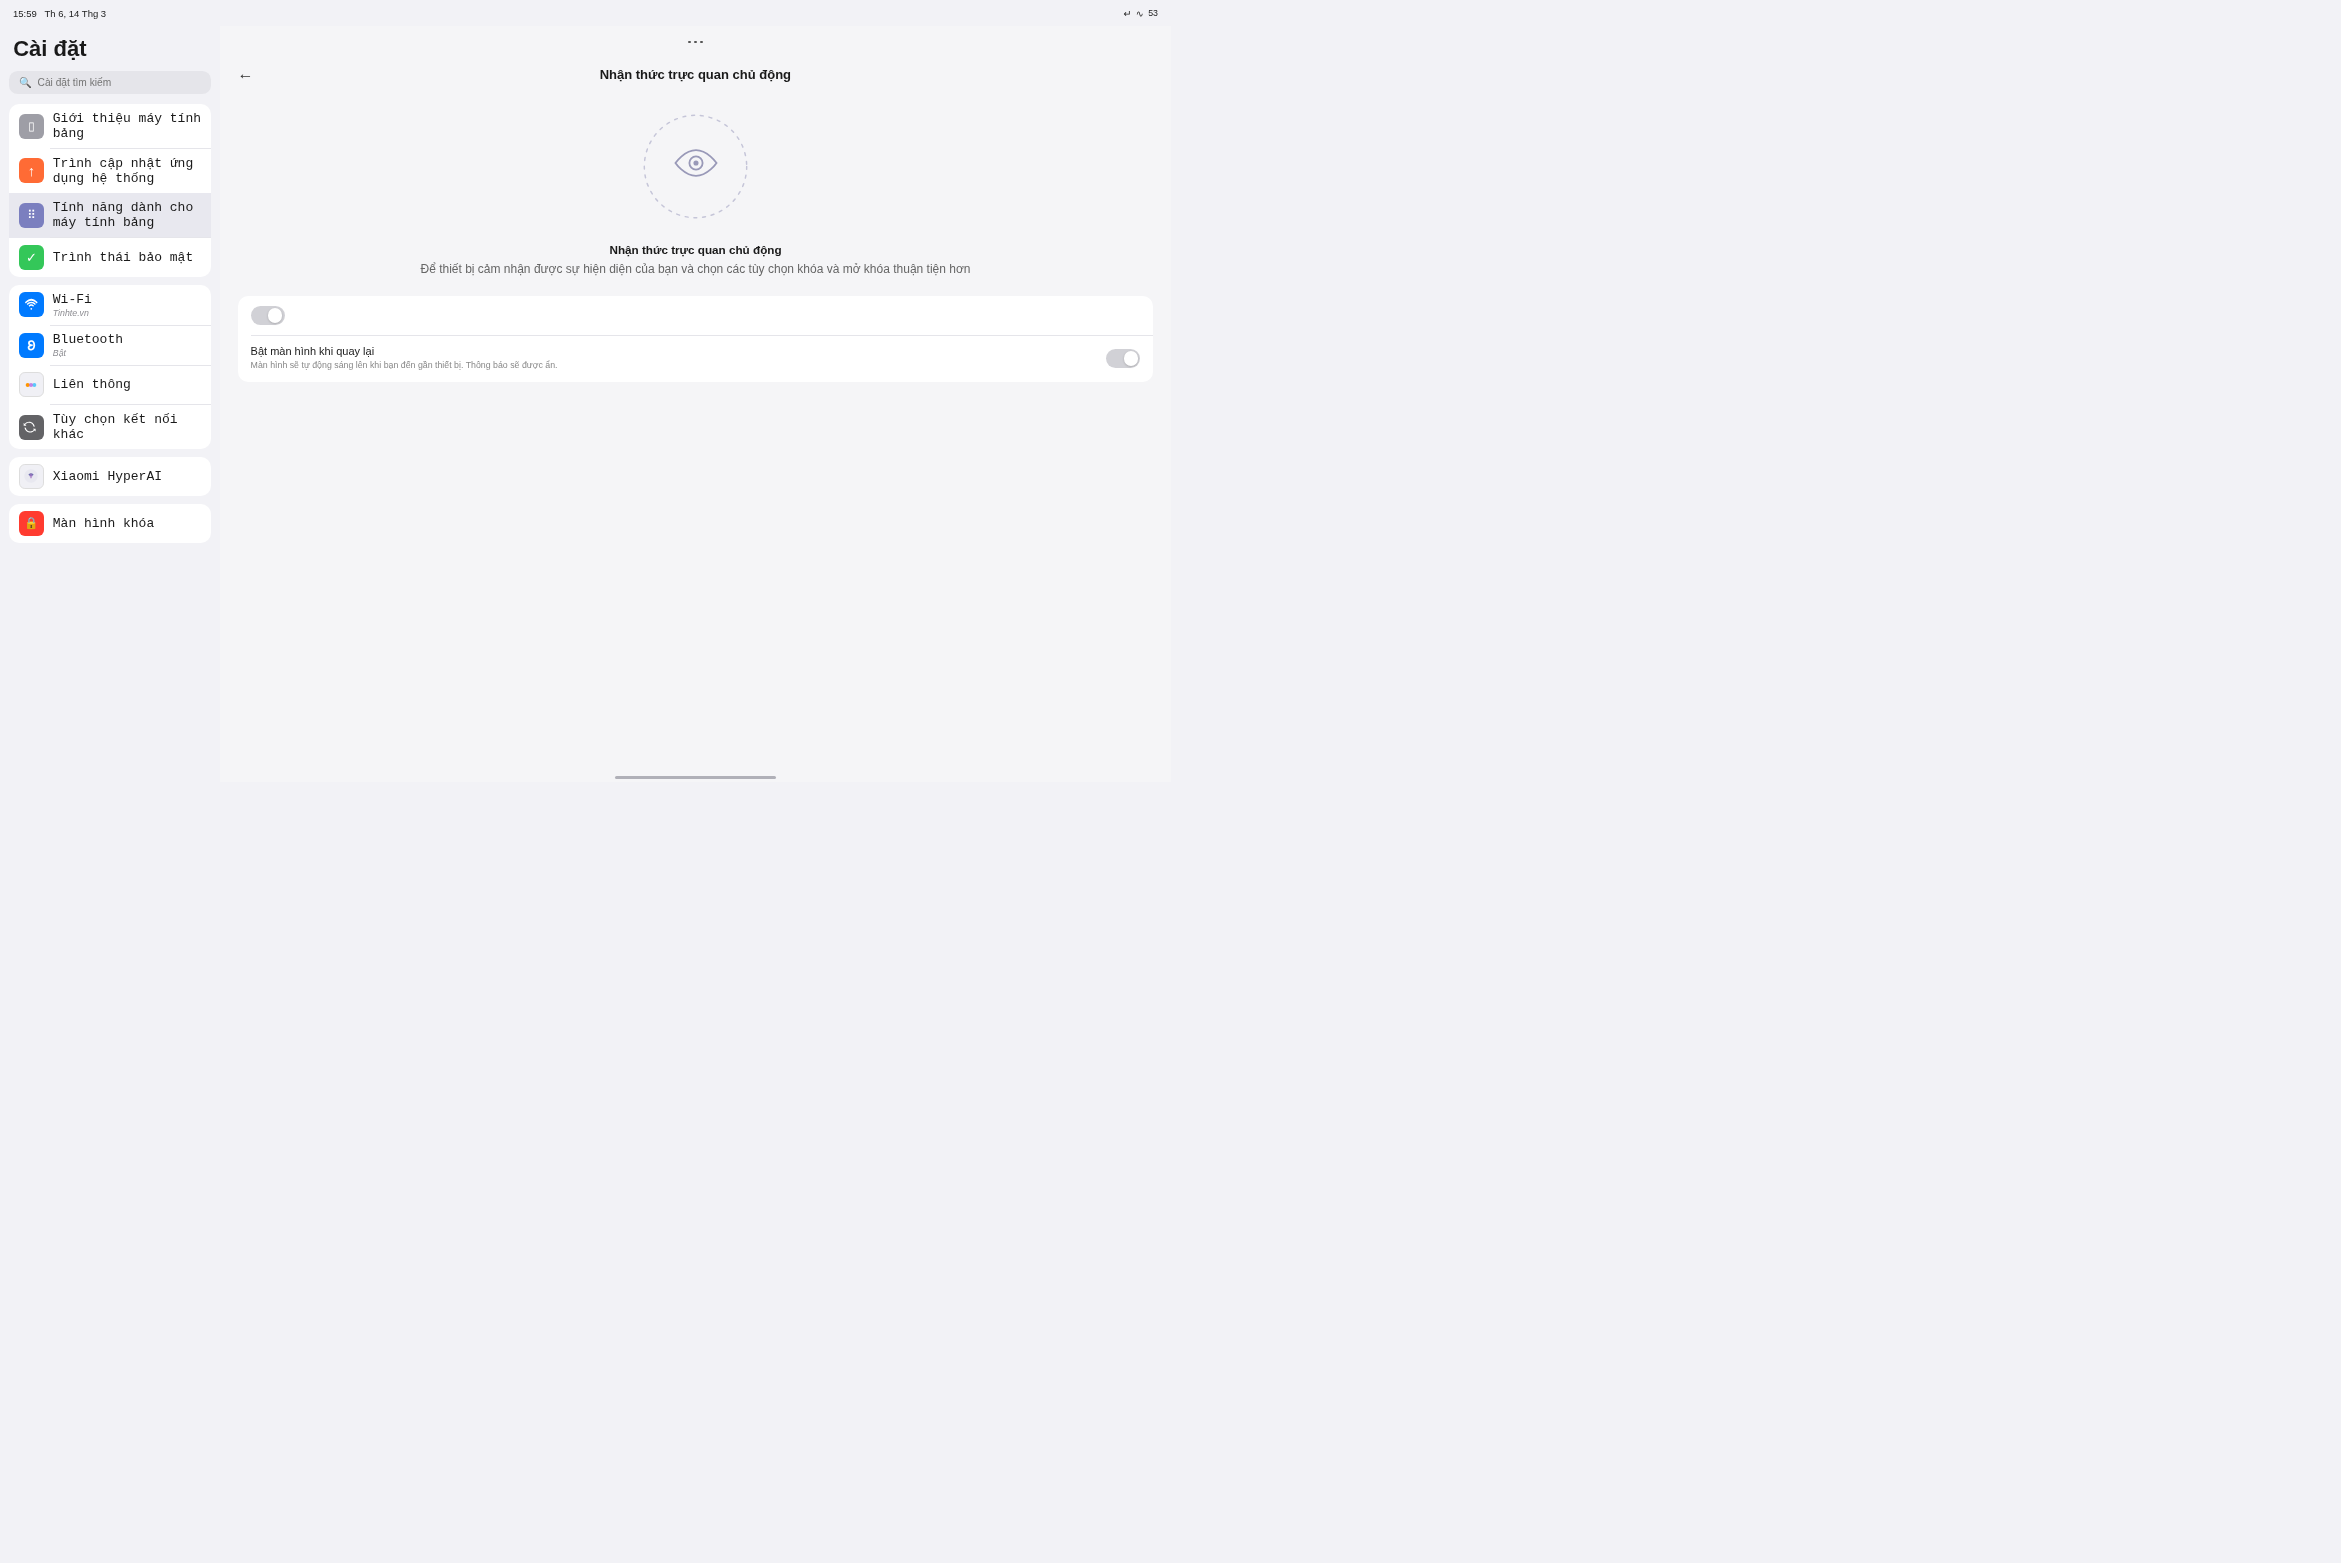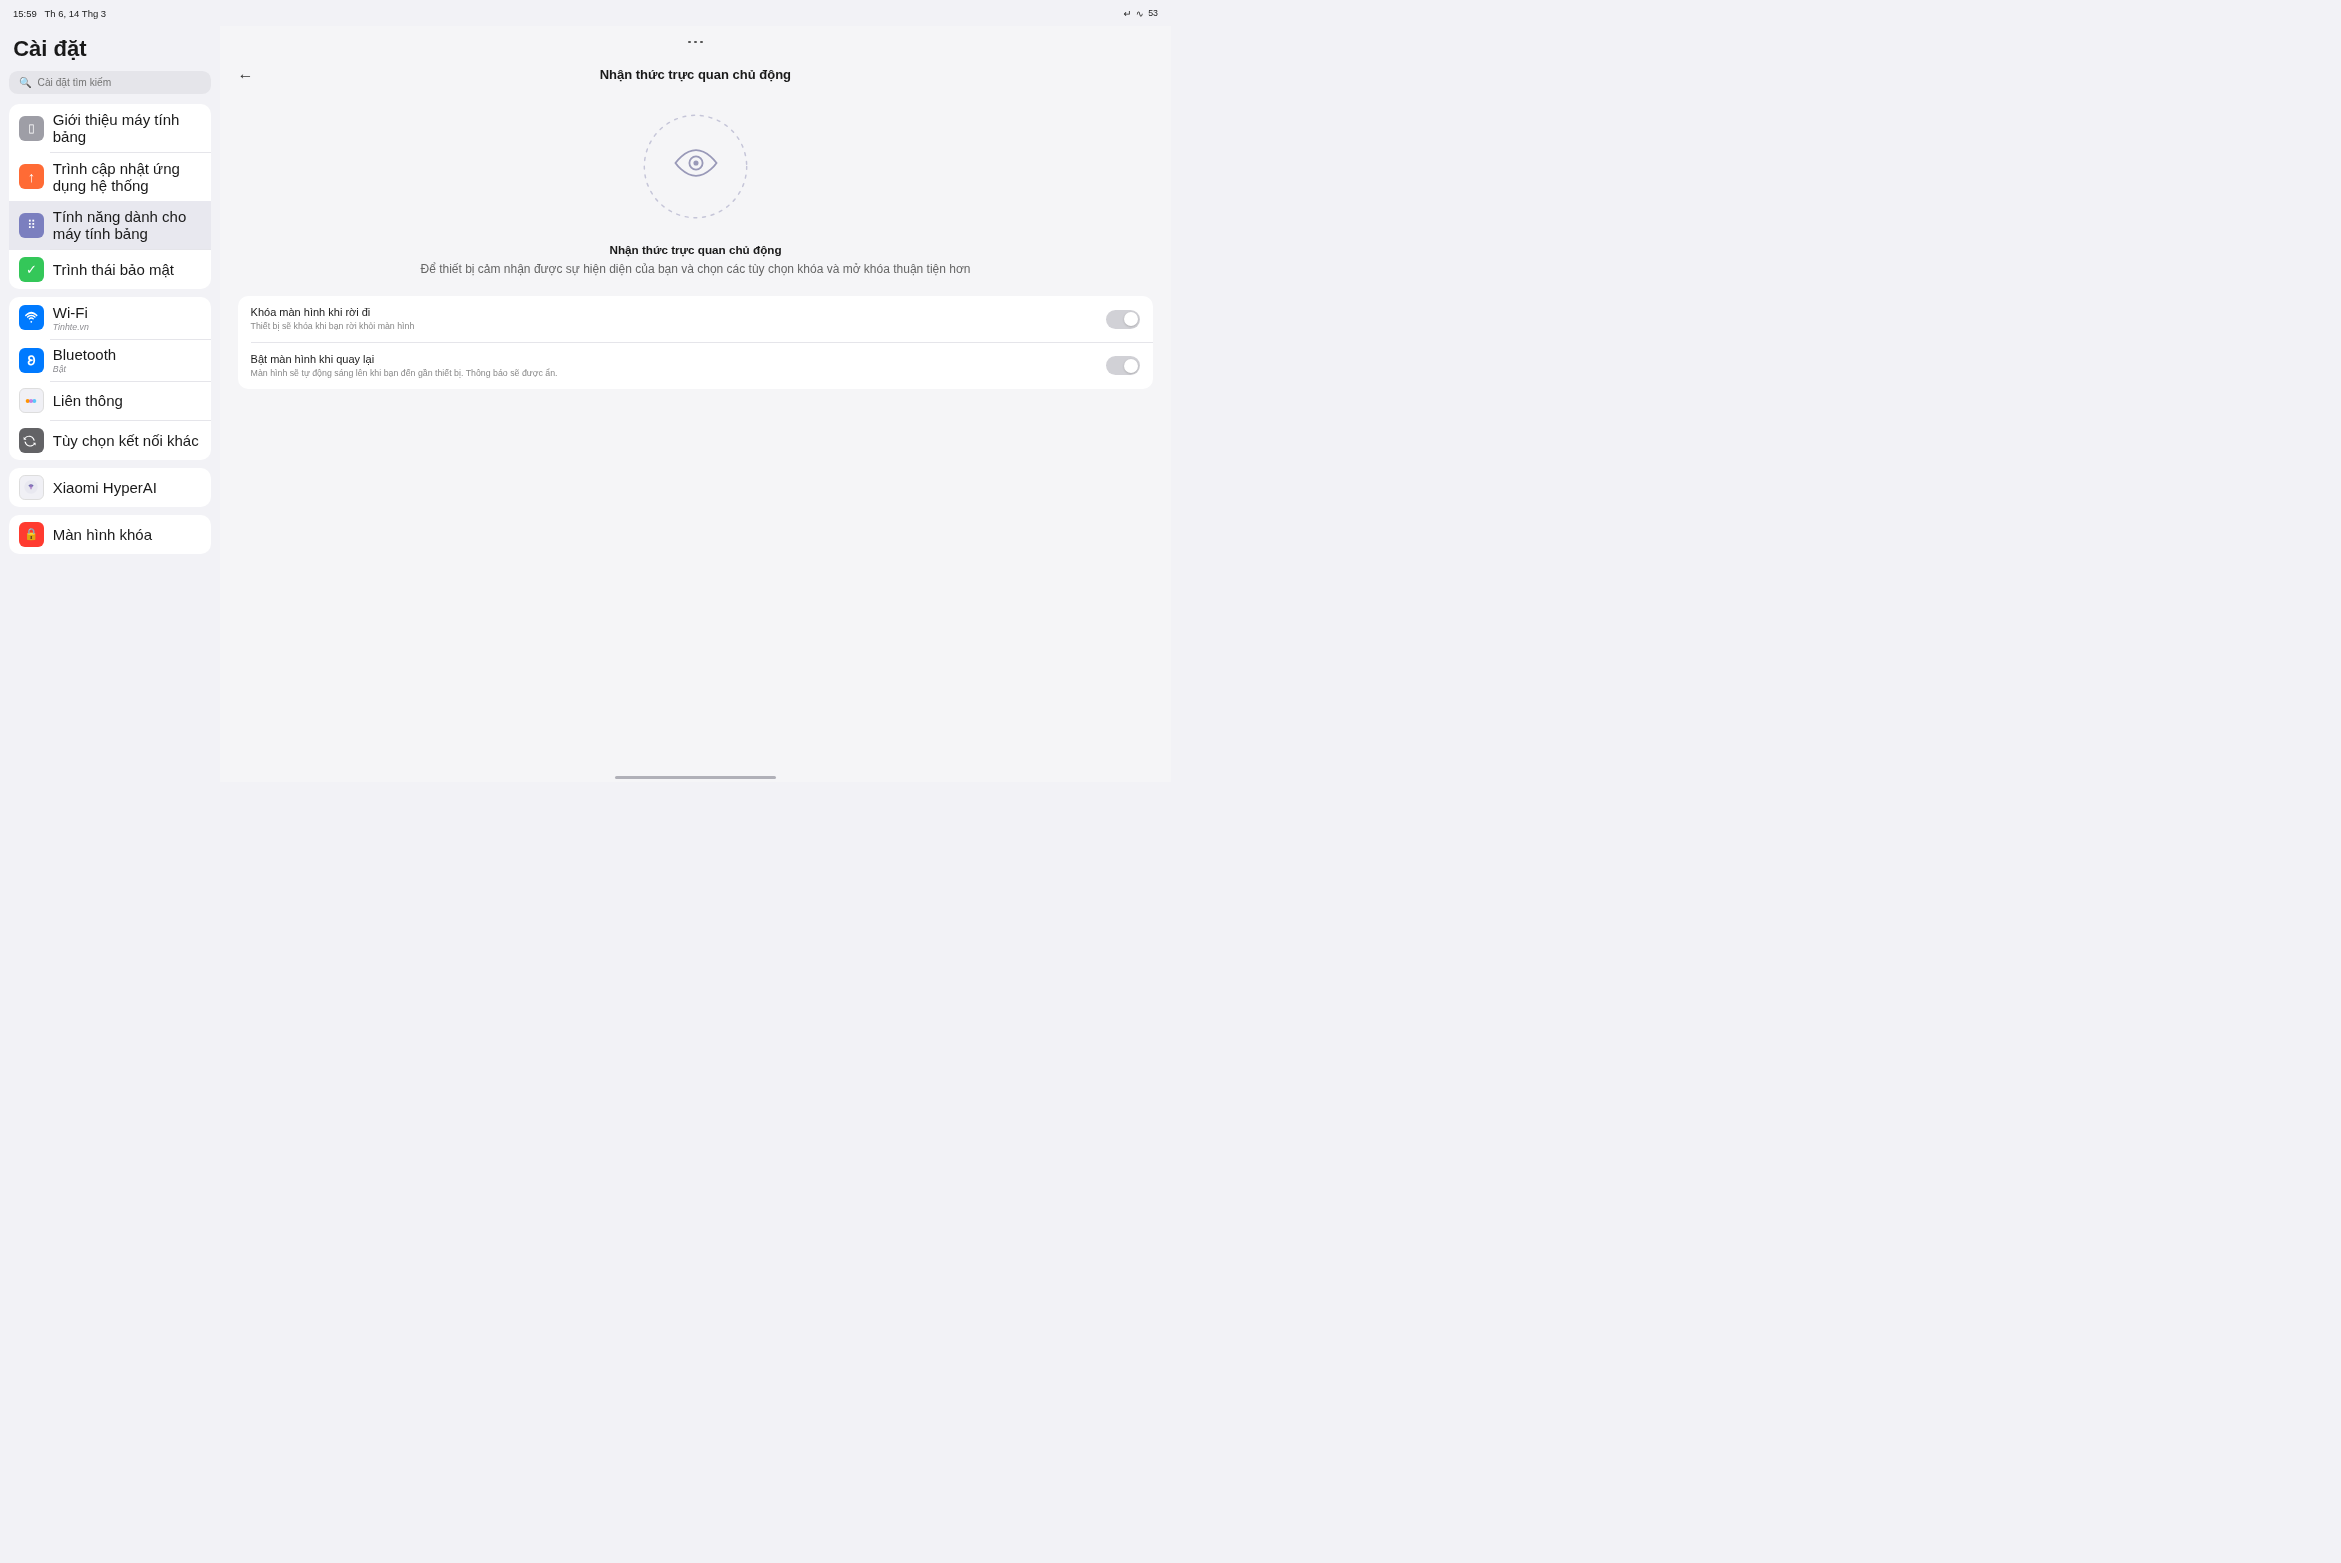--- a/index.html
+++ b/index.html
@@ -113,23 +113,24 @@
       border-radius: 5.9px;
       display: flex;
       align-items: center;
       justify-content: center;
       flex-shrink: 0;
       font-size: 13px;
     }
 
     .item-text { flex: 1; }
     .item-label {
-      font-size: 15px;
+      font-size: 13px;
       color: #1a1a1a;
       font-weight: 400;
+      font-family: Liberation Mono, monospace;
     }
     .item-sublabel {
       font-size: 8.8px;
       color: #8e8e93;
       margin-top: 0.7px;
       font-style: italic;
     }
 
     
     .right-panel {
@@ -471,24 +472,20 @@
       </div>
 
       <div class="feature-desc">
         <div class="feature-title">Nhận thức trực quan chủ động</div>
         <div class="feature-subtitle">Để thiết bị cảm nhận được sự hiện diện của bạn và chọn các tùy chọn khóa và mở khóa thuận tiện hơn</div>
       </div>
 
       <div class="toggle-section">
 
         <div class="toggle-row">
-          <div class="toggle-text">
-            <div class="toggle-label">Khóa màn hình khi rời đi</div>
-            <div class="toggle-desc">Thiết bị sẽ khóa khi bạn rời khỏi màn hình</div>
-          </div>
           <div class="toggle-switch"></div>
         </div>
 
         <div class="toggle-row">
           <div class="toggle-text">
             <div class="toggle-label">Bật màn hình khi quay lại</div>
             <div class="toggle-desc">Màn hình sẽ tự động sáng lên khi bạn đến gần thiết bị. Thông báo sẽ được ẩn.</div>
           </div>
           <div class="toggle-switch"></div>
         </div>

